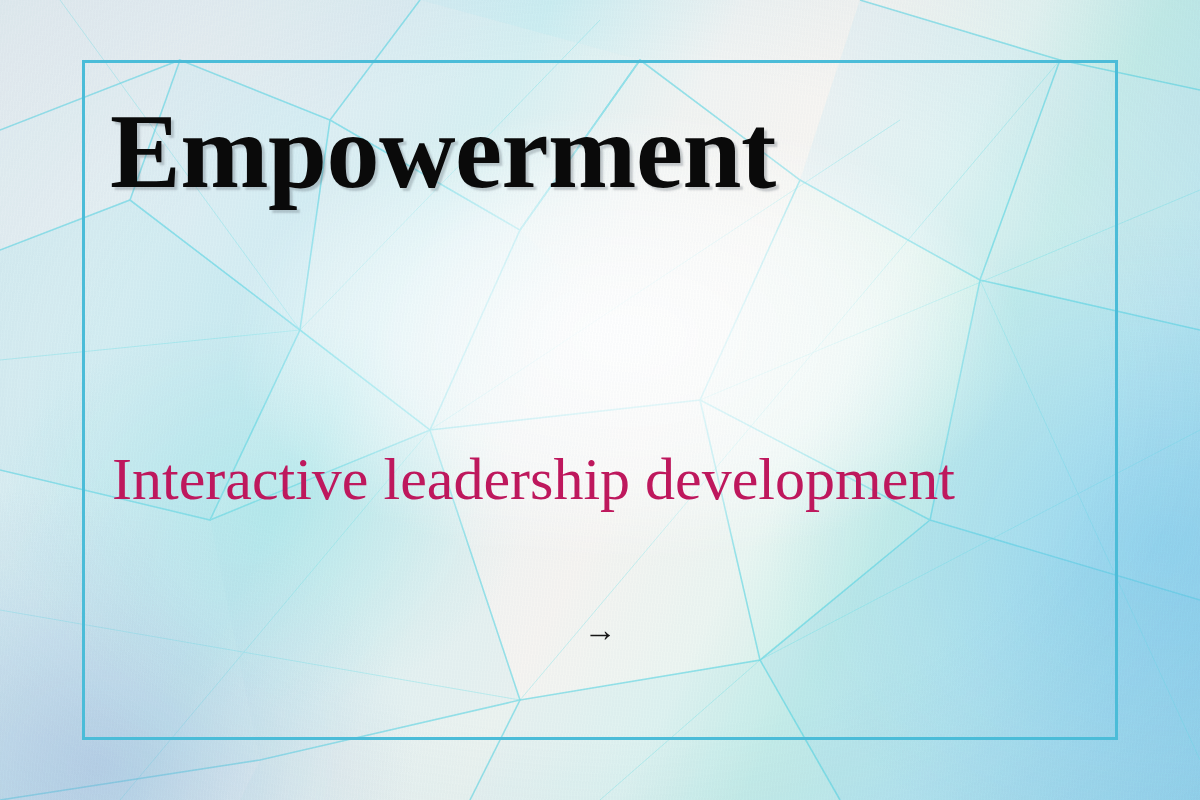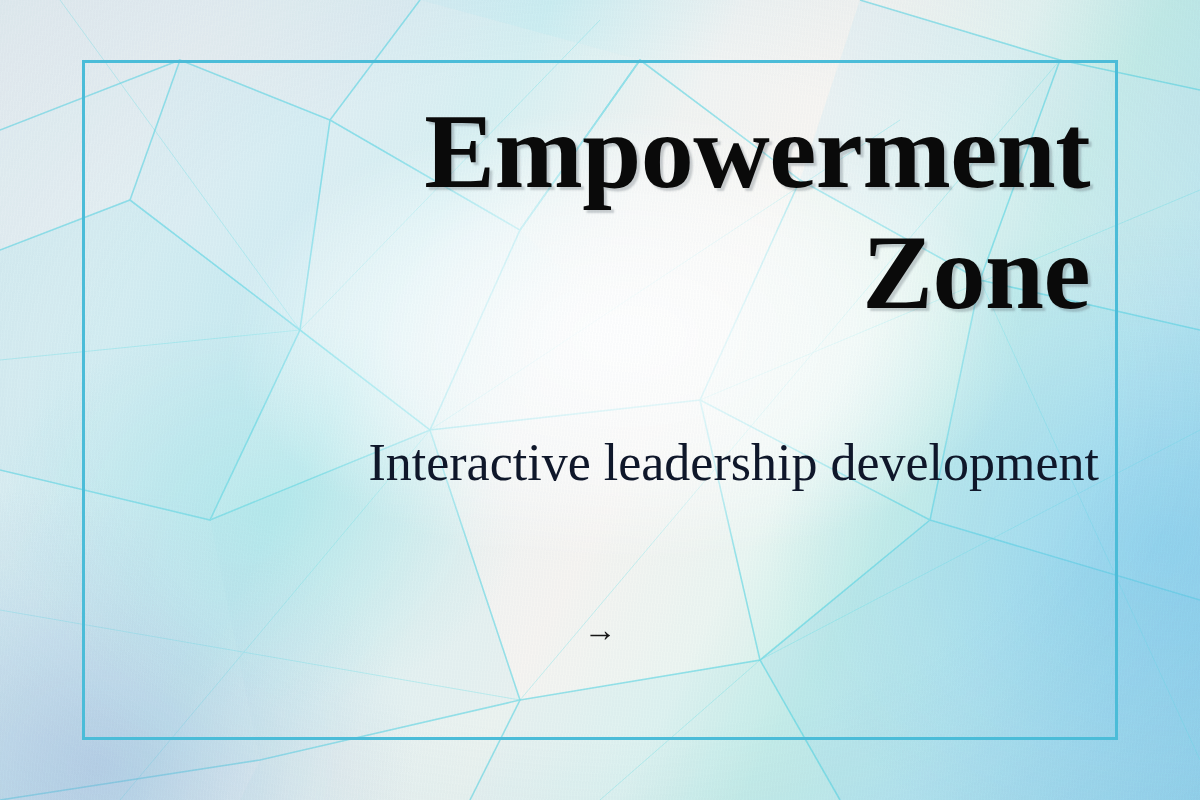--- a/index.html
+++ b/index.html
@@ -69,46 +69,46 @@
     box-sizing: border-box;
   }
 
   
   .content {
     position: absolute;
     inset: 0;
     display: flex;
     flex-direction: column;
     align-items: center;
-    text-align: right;
+    text-align: left;
     padding-left: 24px;
   }
   .title {
     margin: 0;
     position: absolute;
     top: 92px;
     left: 110px;
     right: 110px;
     font-size: 106px;
     line-height: 1.14;
     font-weight: 700;
     color: #0a0a0a;
     letter-spacing: -0.5px;
     text-shadow: 3px 3px 2px rgba(90,100,110,0.30);
   }
   .subtitle {
-    margin: 5px;
+    margin: 16px;
     position: absolute;
     top: 423px;
     left: 96px;
     right: 96px;
-    font-size: 52px;
+    font-size: 60px;
     line-height: 1.35;
     font-weight: 400;
-    color: #0f172a;
+    color: #be185d;
   }
   .cta {
     margin: 0;
     position: absolute;
     top: 614px;
     left: 96px;
     right: 96px;
     font-size: 33px;
     line-height: 1.2;
     font-weight: 400;
@@ -184,21 +184,20 @@
   <div class="bg-layer bg-wash"></div>
   <div class="bg-layer bg-grain"></div>
   <div class="bg-layer bg-vignette"></div>
 
   <div class="frame"></div>
 
   <div class="content">
 
     <h1 class="title">
       <span>Empowerment</span><br>
-      <span>Zone</span>
     </h1>
 
     <p class="subtitle">
       <span>Interactive leadership development</span><br>
     </p>
 
     <div class="cta">
       <span class="arrow">→</span>
     </div>
 

